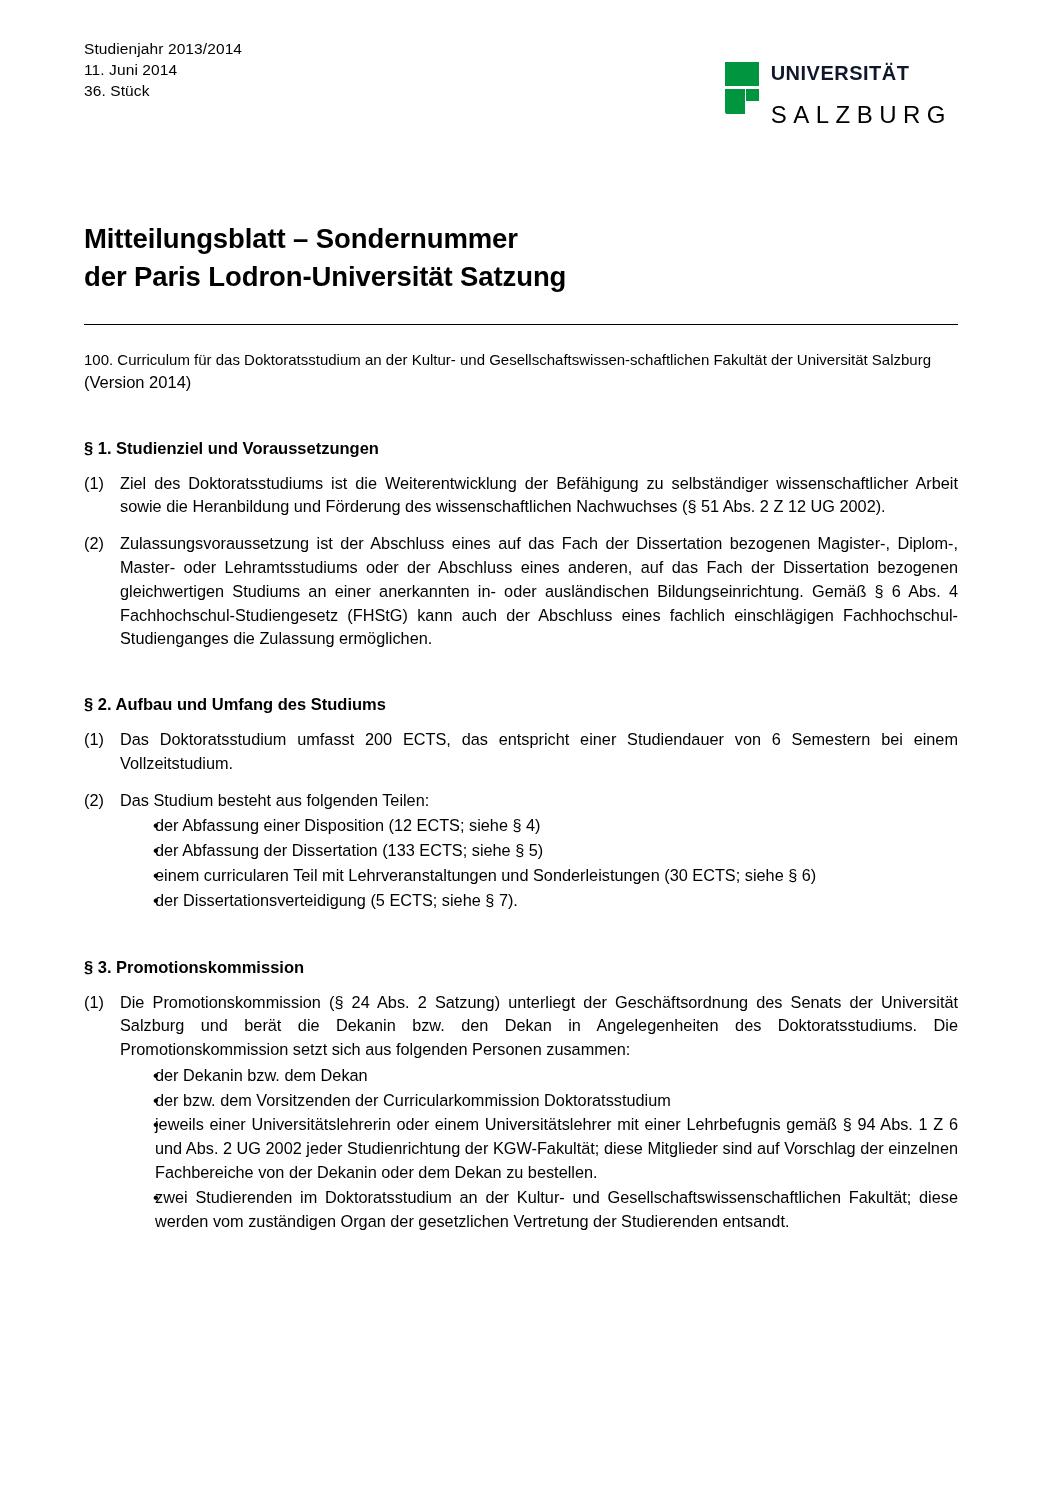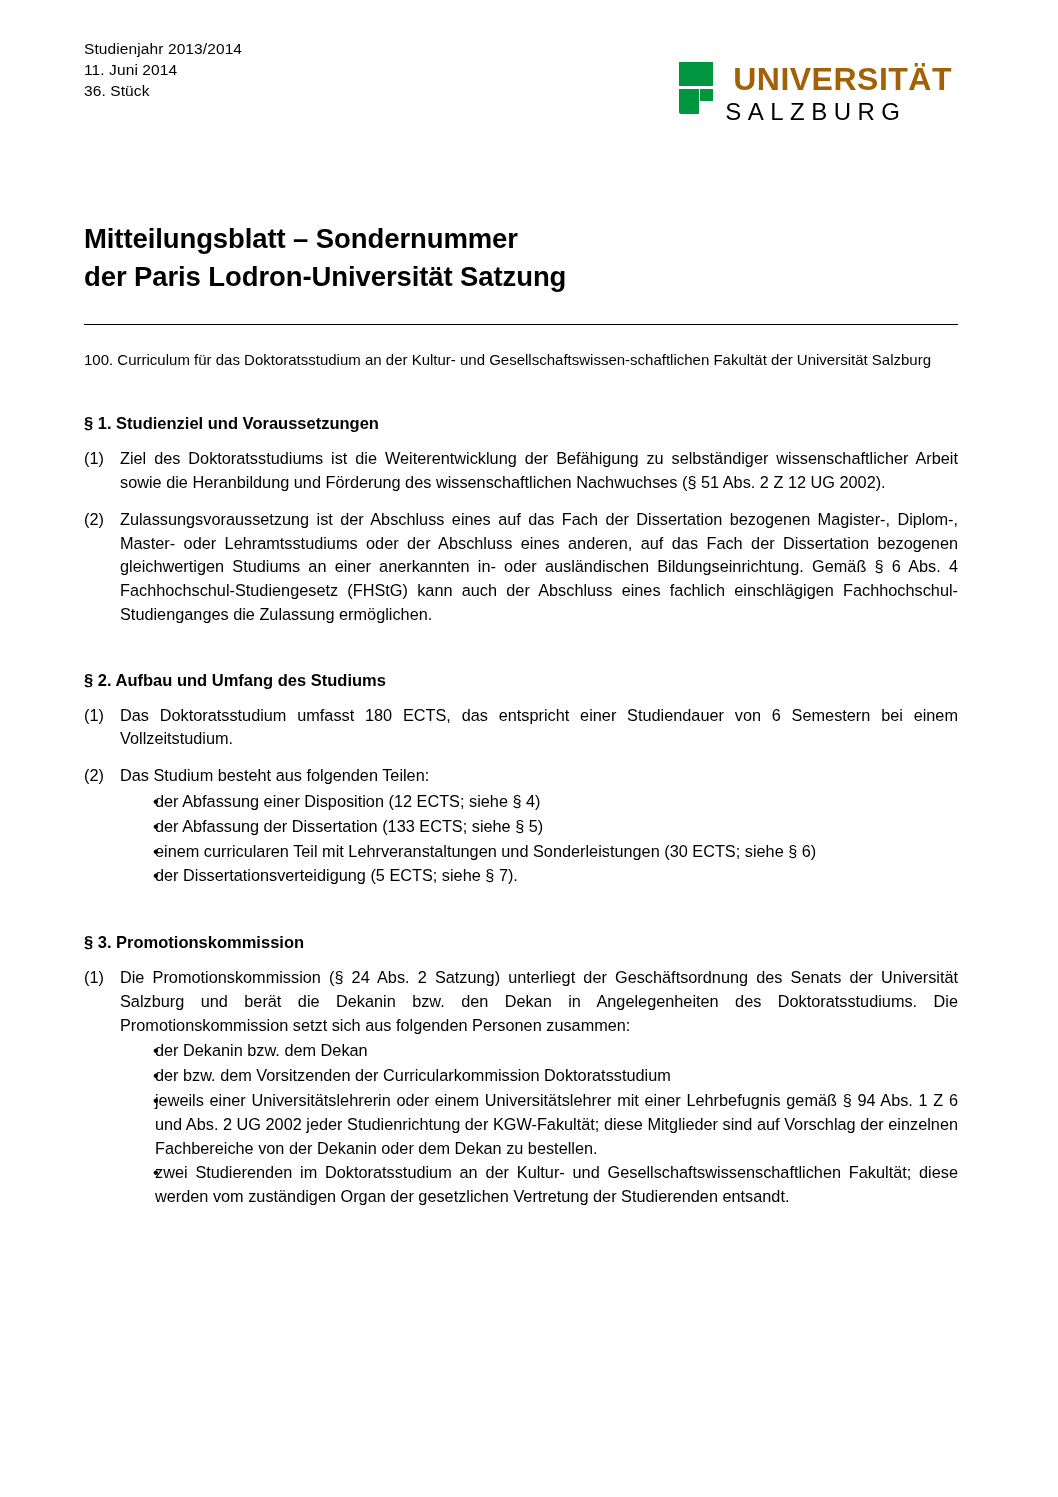--- a/index.html
+++ b/index.html
@@ -53,32 +53,31 @@
   }
   .logo-mark .b1 { left: 0; top: 0; width: 34px; height: 24px; }
   .logo-mark .b2 { left: 0; top: 27px; width: 20px; height: 25px;
                    border-bottom-left-radius: 2px; }
   .logo-mark .b3 { left: 21px; top: 27px; width: 13px; height: 12px; }
   .logo-text {
     line-height: 1;
     padding-top: 1px;
   }
   .logo-uni {
-    font-size: 32px;
+    font-size: 20px;
     font-weight: bold;
     letter-spacing: 0.5px;
-    color: #a16207;
-    margin-left: 8px;
+    color: #0f172a;
   }
   .logo-salz {
     font-size: 24px;
     font-weight: normal;
     letter-spacing: 6.5px;
     color: #000;
-    margin-top: 5px;
+    margin-top: 20px;
   }
 
   
   .doc-title {
     margin-top: 72px;
     font-size: 27.5px;
     font-weight: bold;
     line-height: 1.38;
     letter-spacing: -0.1px;
   }
@@ -183,41 +182,42 @@
     </div>
   </div>
 
   <div class="doc-title">
     <div>Mitteilungsblatt – Sondernummer</div>
     <div>der Paris Lodron-Universität Satzung</div>
   </div>
   <hr class="rule">
 
   <div class="curr-heading">100. Curriculum für das Doktoratsstudium an der Kultur- und Gesellschaftswissen-schaftlichen Fakultät der Universität Salzburg</div>
+  <div class="curr-version">(Version 2014)</div>
 
   <div class="section">
     <div class="section-title">§ 1. Studienziel und Voraussetzungen</div>
 
     <div class="para">
       <div class="num">(1)</div>
       <div class="body">Ziel des Doktoratsstudiums ist die Weiterentwicklung der Befähigung zu selbständiger wissenschaftlicher Arbeit sowie die Heranbildung und Förderung des wissenschaftlichen Nachwuchses (§ 51 Abs. 2 Z 12 UG 2002).</div>
     </div>
 
     <div class="para">
       <div class="num">(2)</div>
       <div class="body">Zulassungsvoraussetzung ist der Abschluss eines auf das Fach der Dissertation bezogenen Magister-, Diplom-, Master- oder Lehramtsstudiums oder der Abschluss eines anderen, auf das Fach der Dissertation bezogenen gleichwertigen Studiums an einer anerkannten in- oder ausländischen Bildungseinrichtung. Gemäß § 6 Abs. 4 Fachhochschul-Studiengesetz (FHStG) kann auch der Abschluss eines fachlich einschlägigen Fachhochschul-Studienganges die Zulassung ermöglichen.</div>
     </div>
   </div>
 
   <div class="section">
     <div class="section-title">§ 2. Aufbau und Umfang des Studiums</div>
 
     <div class="para">
       <div class="num">(1)</div>
-      <div class="body">Das Doktoratsstudium umfasst 180 ECTS, das entspricht einer Studiendauer von 6 Semestern bei einem Vollzeitstudium.</div>
+      <div class="body">Das Doktoratsstudium umfasst 200 ECTS, das entspricht einer Studiendauer von 6 Semestern bei einem Vollzeitstudium.</div>
     </div>
 
     <div class="para">
       <div class="num">(2)</div>
       <div class="body nojust">
         <div>Das Studium besteht aus folgenden Teilen:</div>
         <ul class="bullets">
           <li>
             <span class="dot">•</span>
             <span class="txt nojust">der Abfassung einer Disposition (12 ECTS; siehe § 4)</span>

